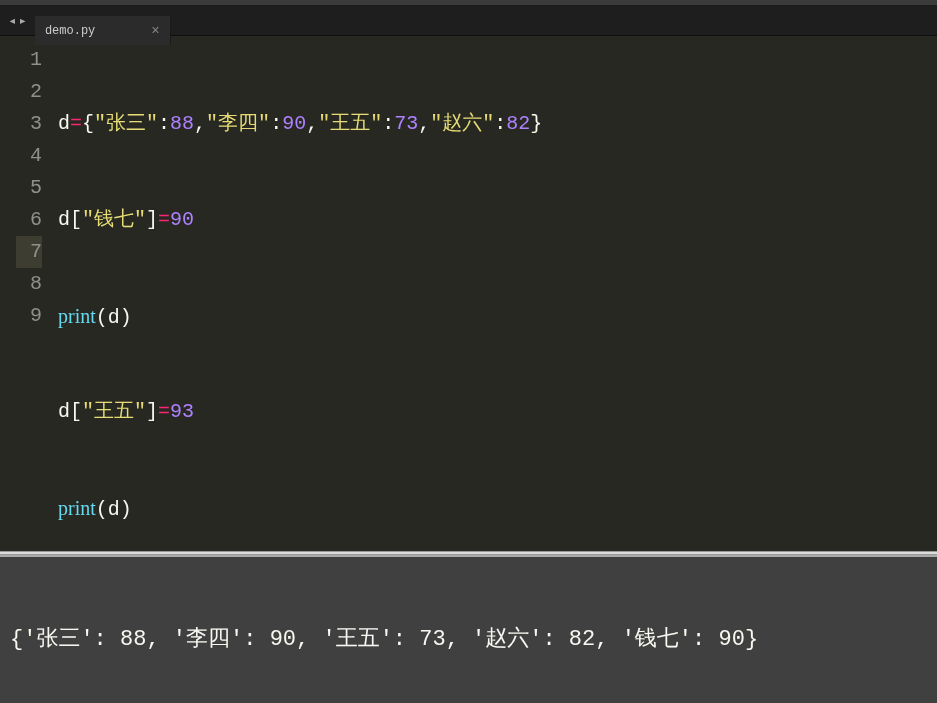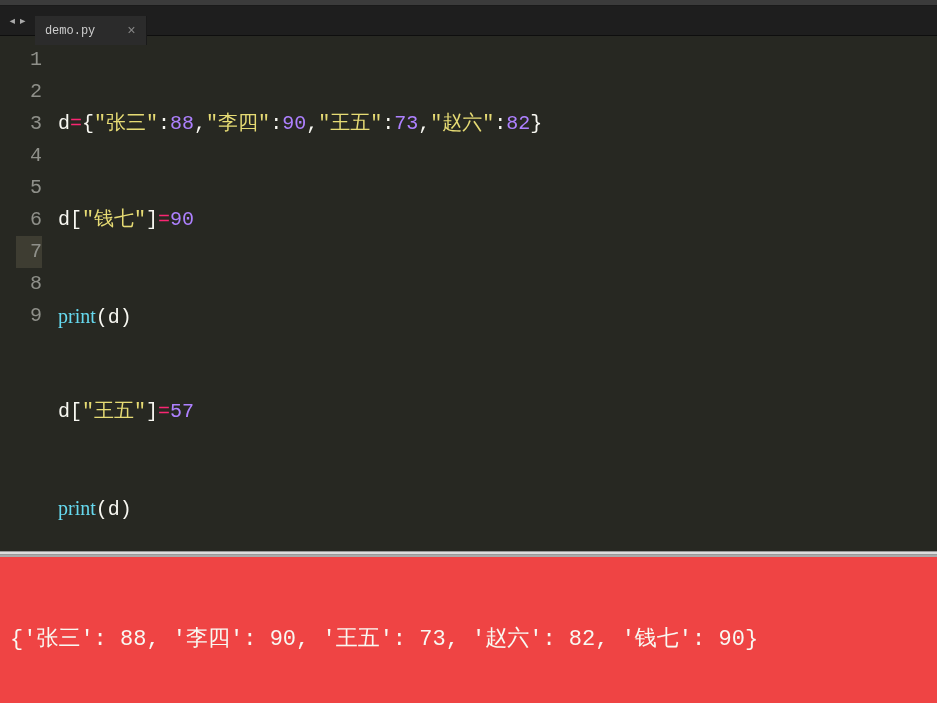--- a/index.html
+++ b/index.html
@@ -39,21 +39,21 @@
       color: #aaa;
       font-size: 14px;
       cursor: pointer;
       user-select: none;
     }
     .tab {
       background: #2b2b2b;
       padding: 4px 10px;
       display: flex;
       align-items: center;
-      gap: 32px;
+      gap: 56px;
       font-size: 12px;
       color: #ccc;
       height: 100%;
       border-right: 1px solid #1a1a1a;
       position: relative;
       margin-top: 20px;
     }
     .tab-close {
       color: #888;
       cursor: pointer;
@@ -87,21 +87,21 @@
       padding-left: 8px;
       height: 32px;
     }
     .gutter-line {
       height: 32px;
     }
     .gutter-highlight {
       background: #3e3d32;
     }
     .output-panel {
-      background: #ef4444;
+      background: #404040;
       border-top: 2px solid #aaa;
       color: #f8f8f2;
       padding: 8px 10px;
       font-size: 22px;
       line-height: 30px;
       white-space: pre;
       font-family: "Consolas", "Monaco", "Courier New", monospace;
       height: 148px;
     }
     .output-line {
@@ -146,21 +146,21 @@
     <div class="gutter-line">5</div>
     <div class="gutter-line">6</div>
     <div class="gutter-line gutter-highlight">7</div>
     <div class="gutter-line">8</div>
     <div class="gutter-line">9</div>
   </div>
   <div class="code-area">
     <div class="code-line"><span class="c-var">d</span><span class="c-op">=</span><span class="c-punc">{</span><span class="c-str">"张三"</span><span class="c-punc">:</span><span class="c-num">88</span><span class="c-punc">,</span><span class="c-str">"李四"</span><span class="c-punc">:</span><span class="c-num">90</span><span class="c-punc">,</span><span class="c-str">"王五"</span><span class="c-punc">:</span><span class="c-num">73</span><span class="c-punc">,</span><span class="c-str">"赵六"</span><span class="c-punc">:</span><span class="c-num">82</span><span class="c-punc">}</span></div>
     <div class="code-line"><span class="c-var">d</span><span class="c-punc">[</span><span class="c-str">"钱七"</span><span class="c-punc">]</span><span class="c-op">=</span><span class="c-num">90</span></div>
     <div class="code-line"><span class="c-func">print</span><span class="c-punc">(</span><span class="c-var">d</span><span class="c-punc">)</span></div>
-    <div class="code-line"><span class="c-var">d</span><span class="c-punc">[</span><span class="c-str">"王五"</span><span class="c-punc">]</span><span class="c-op">=</span><span class="c-num">57</span></div>
+    <div class="code-line"><span class="c-var">d</span><span class="c-punc">[</span><span class="c-str">"王五"</span><span class="c-punc">]</span><span class="c-op">=</span><span class="c-num">93</span></div>
     <div class="code-line"><span class="c-func">print</span><span class="c-punc">(</span><span class="c-var">d</span><span class="c-punc">)</span></div>
     
     
     
     
   </div>
 </div>
 
 <div class="border-top-light"></div>
 

